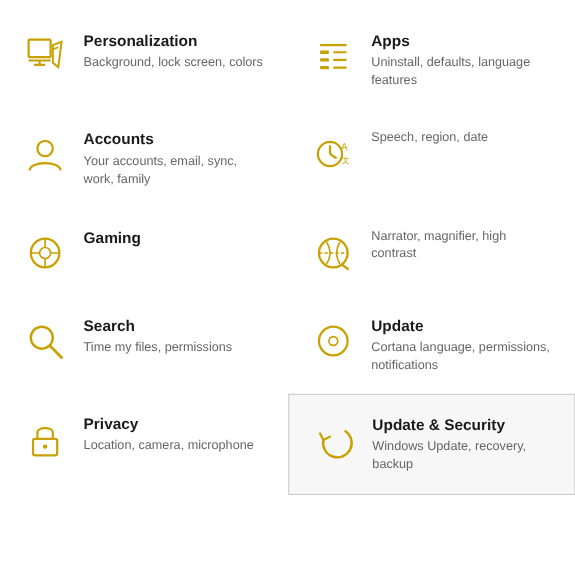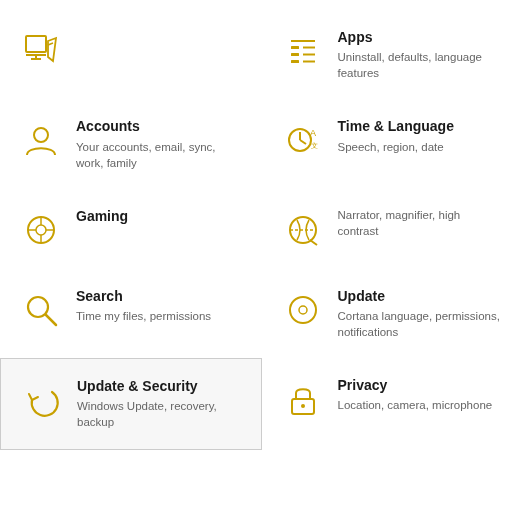--- a/index.html
+++ b/index.html
@@ -80,20 +80,24 @@
     <div class="icon-wrap">
       <svg viewBox="0 0 36 36" fill="none" xmlns="http://www.w3.org/2000/svg">
         <rect x="3" y="3" width="20" height="16" rx="1" stroke="#c8a000" stroke-width="2" fill="none"></rect>
         <line x1="3" y1="22" x2="23" y2="22" stroke="#c8a000" stroke-width="2"></line>
         <line x1="13" y1="22" x2="13" y2="26" stroke="#c8a000" stroke-width="2"></line>
         <line x1="8" y1="26" x2="18" y2="26" stroke="#c8a000" stroke-width="2"></line>
         <path d="M25 8 L33 5 L30 28 L25 24 Z" stroke="#c8a000" stroke-width="1.8" fill="none"></path>
         <line x1="25" y1="12" x2="30" y2="10" stroke="#c8a000" stroke-width="1.5"></line>
       </svg>
     </div>
+    <div class="text-wrap">
+      <span class="item-title">Personalization</span>
+      <span class="item-desc">Background, lock screen, colors</span>
+    </div>
   </div>
 
   <div class="settings-item">
     <div class="icon-wrap">
       <svg viewBox="0 0 36 36" fill="none" xmlns="http://www.w3.org/2000/svg">
         <line x1="6" y1="8" x2="30" y2="8" stroke="#c8a000" stroke-width="2"></line>
         <rect x="6" y="13" width="8" height="3" rx="0.5" fill="#c8a000"></rect>
         <rect x="6" y="20" width="8" height="3" rx="0.5" fill="#c8a000"></rect>
         <rect x="6" y="27" width="8" height="3" rx="0.5" fill="#c8a000"></rect>
         <line x1="18" y1="14.5" x2="30" y2="14.5" stroke="#c8a000" stroke-width="2"></line>
@@ -124,21 +128,20 @@
     <div class="icon-wrap">
       <svg viewBox="0 0 36 36" fill="none" xmlns="http://www.w3.org/2000/svg">
         <circle cx="15" cy="18" r="11" stroke="#c8a000" stroke-width="2" fill="none"></circle>
         <line x1="15" y1="10" x2="15" y2="18" stroke="#c8a000" stroke-width="2"></line>
         <line x1="15" y1="18" x2="21" y2="22" stroke="#c8a000" stroke-width="2"></line>
         <text x="25" y="14" font-size="9" fill="#c8a000" font-family="Arial">A</text>
         <text x="26" y="26" font-size="7" fill="#c8a000" font-family="Arial">文</text>
       </svg>
     </div>
     <div class="text-wrap">
-      <span class="item-title">Time &amp; Language</span>
       <span class="item-desc">Speech, region, date</span>
     </div>
   </div>
 
   <div class="settings-item">
     <div class="icon-wrap">
       <svg viewBox="0 0 36 36" fill="none" xmlns="http://www.w3.org/2000/svg">
         <circle cx="18" cy="18" r="13" stroke="#c8a000" stroke-width="2" fill="none"></circle>
         <circle cx="18" cy="18" r="5" stroke="#c8a000" stroke-width="1.5" fill="none"></circle>
         <path d="M18 5 L18 13" stroke="#c8a000" stroke-width="1.5"></path>
@@ -186,40 +189,40 @@
         <circle cx="18" cy="18" r="13" stroke="#c8a000" stroke-width="2" fill="none"></circle>
         <circle cx="18" cy="18" r="4" stroke="#c8a000" stroke-width="1.5" fill="none"></circle>
       </svg>
     </div>
     <div class="text-wrap">
       <span class="item-title">Update</span>
       <span class="item-desc">Cortana language, permissions, notifications</span>
     </div>
   </div>
 
-  <div class="settings-item highlighted">
-    <div class="icon-wrap">
-      <svg viewBox="0 0 36 36" fill="none" xmlns="http://www.w3.org/2000/svg">
-        <path d="M28 10 A13 13 0 1 1 8 18" stroke="#c8a000" stroke-width="2.2" fill="none" stroke-linecap="round"></path>
-        <polyline points="5,12 8,18 14,15" stroke="#c8a000" stroke-width="2" fill="none" stroke-linecap="round" stroke-linejoin="round"></polyline>
-      </svg>
-    </div>
-    <div class="text-wrap">
-      <span class="item-title">Update &amp; Security</span>
-      <span class="item-desc">Windows Update, recovery, backup</span>
-    </div>
-  </div>
-
   <div class="settings-item">
     <div class="icon-wrap">
       <svg viewBox="0 0 36 36" fill="none" xmlns="http://www.w3.org/2000/svg">
         <rect x="7" y="18" width="22" height="15" rx="2" stroke="#c8a000" stroke-width="2" fill="none"></rect>
         <path d="M11 18 L11 12 C11 7 25 7 25 12 L25 18" stroke="#c8a000" stroke-width="2" fill="none"></path>
         <circle cx="18" cy="25" r="2" fill="#c8a000"></circle>
       </svg>
     </div>
     <div class="text-wrap">
       <span class="item-title">Privacy</span>
       <span class="item-desc">Location, camera, microphone</span>
     </div>
   </div>
 
+  <div class="settings-item highlighted">
+    <div class="icon-wrap">
+      <svg viewBox="0 0 36 36" fill="none" xmlns="http://www.w3.org/2000/svg">
+        <path d="M28 10 A13 13 0 1 1 8 18" stroke="#c8a000" stroke-width="2.2" fill="none" stroke-linecap="round"></path>
+        <polyline points="5,12 8,18 14,15" stroke="#c8a000" stroke-width="2" fill="none" stroke-linecap="round" stroke-linejoin="round"></polyline>
+      </svg>
+    </div>
+    <div class="text-wrap">
+      <span class="item-title">Update &amp; Security</span>
+      <span class="item-desc">Windows Update, recovery, backup</span>
+    </div>
+  </div>
+
 </div>
 
 </body></html>

